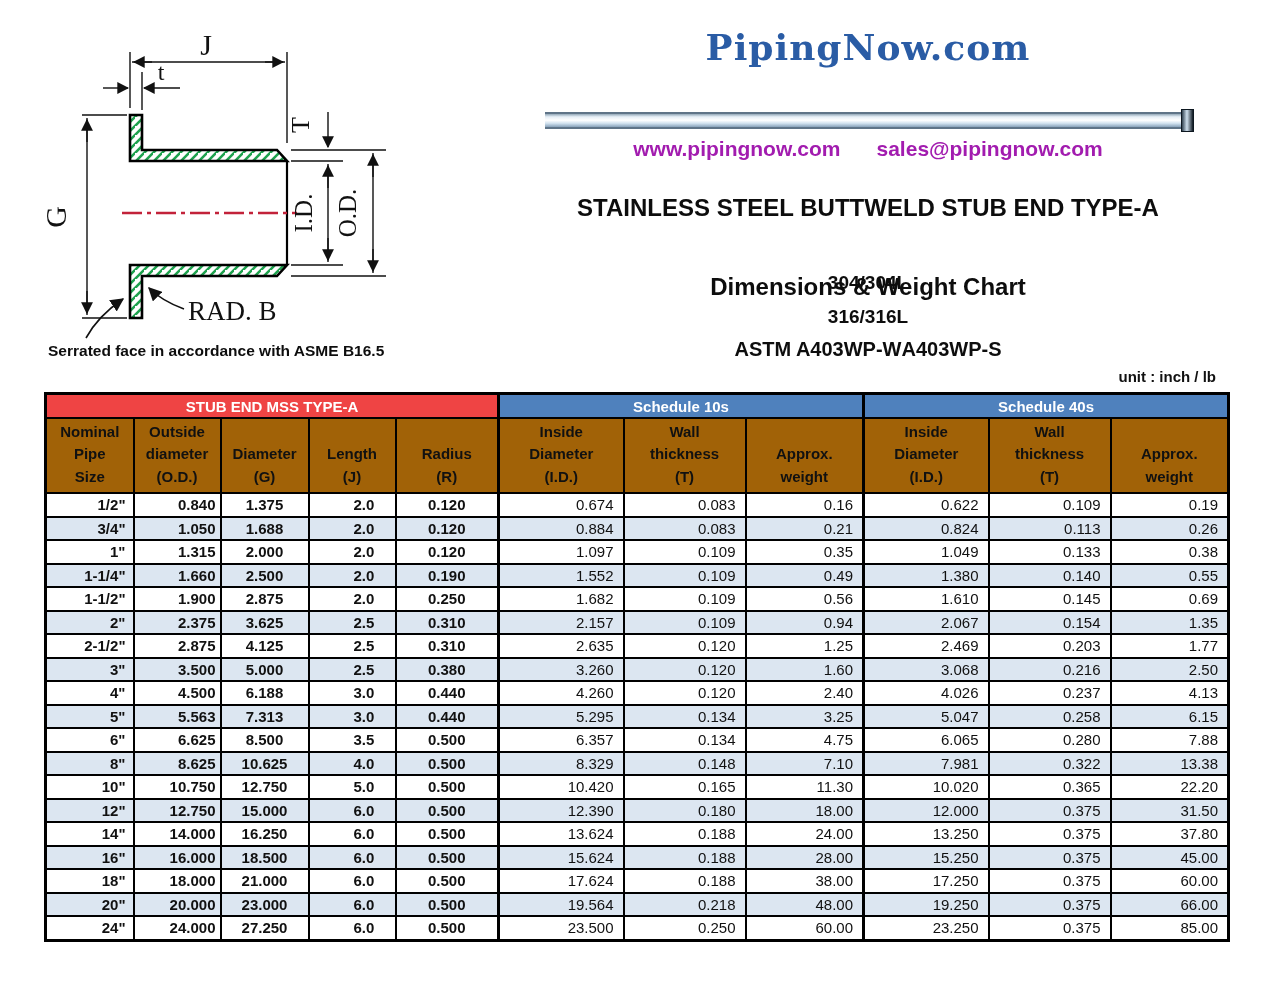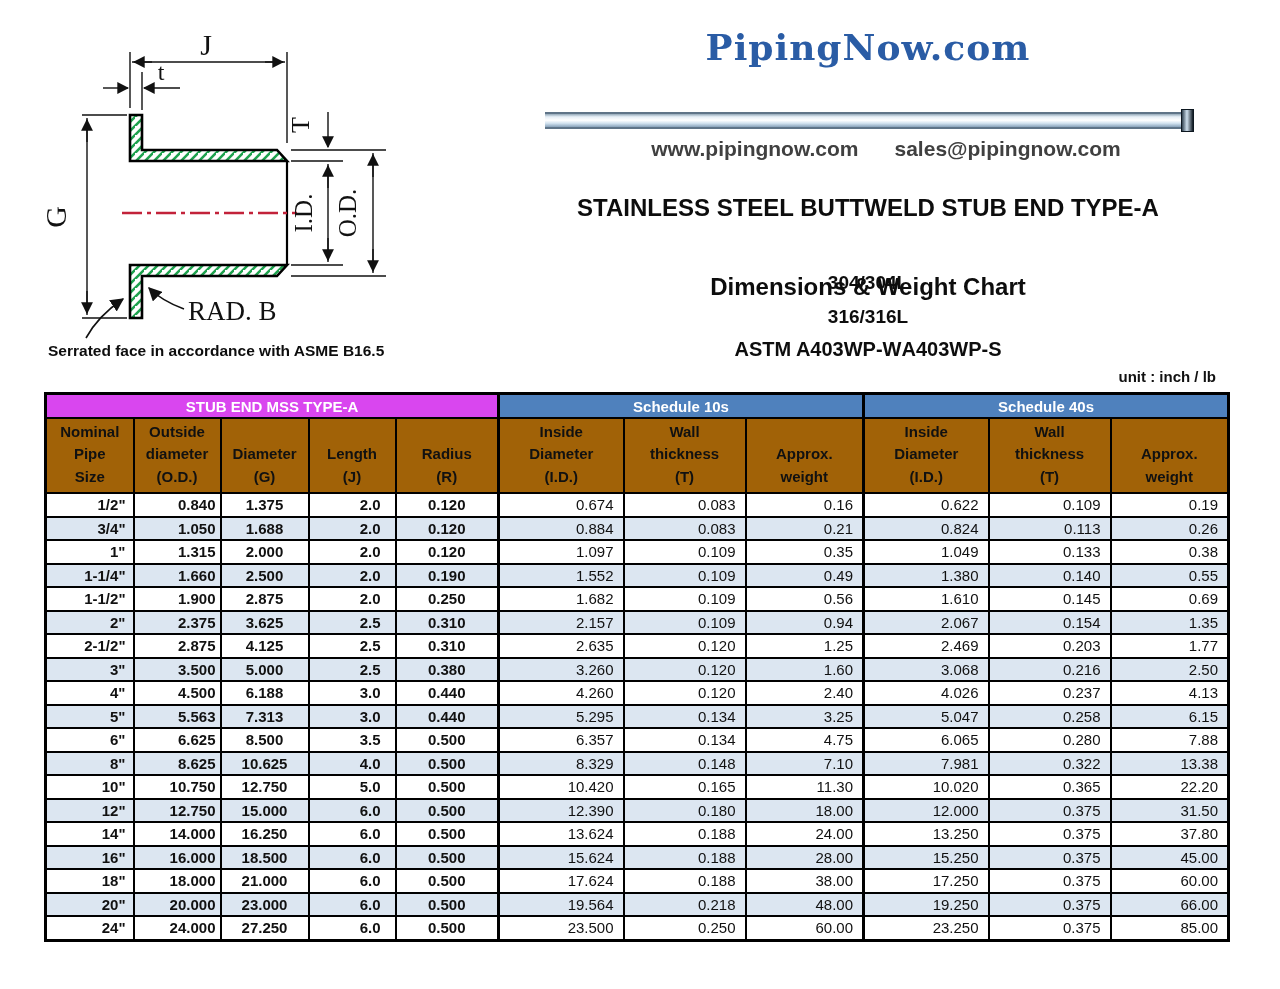--- a/index.html
+++ b/index.html
@@ -12,49 +12,49 @@
   
   .logo{position:absolute;left:540px;top:26px;width:656px;text-align:center;
         font-family:"DejaVu Serif",serif;font-weight:bold;font-size:36px;
         color:#2a5ca5;letter-spacing:1px;}
   .pipe-bar{position:absolute;left:545px;top:112px;width:638px;height:13px;
         background:linear-gradient(180deg,#93a8b8 0%,#e6eff7 22%,#ffffff 48%,#d2e2ef 72%,#87a2ba 100%);
         border-top:2px solid #5f7488;border-bottom:2px solid #5f7488;}
   .pipe-cap{position:absolute;left:1181px;top:109px;width:11px;height:21px;
         background:linear-gradient(90deg,#30414f 0%,#cfe0ee 45%,#0d1720 100%);
         border:1px solid #0d1720;}
-  .links{position:absolute;left:558px;top:137px;width:656px;display:flex;
-        justify-content:center;gap:36px;font-weight:bold;font-size:21px;color:#404040;}
+  .links{position:absolute;left:540px;top:137px;width:656px;display:flex;
+        justify-content:center;gap:36px;font-weight:bold;font-size:21px;color:#a21caf;}
   .links span{cursor:pointer;}
 
   
   .tblock{position:absolute;left:540px;width:656px;text-align:center;font-weight:bold;color:#0d0d0d;}
   .t-main{top:194px;font-size:24px;}
   .t-sub{top:233px;font-size:24px;margin-top:40px;}
   .t-alloy1{top:272px;font-size:19px;}
   .t-alloy2{top:306px;font-size:19px;}
   .t-astm{top:338px;font-size:20px;display:flex;justify-content:center;}
   .unit{position:absolute;left:950px;top:368px;width:266px;text-align:right;
         font-weight:bold;font-size:15px;}
 
   
   .tablewrap{position:absolute;left:44px;top:392px;}
   table{border-collapse:collapse;table-layout:fixed;width:1186px;border:3px solid #000;}
   th,td{border:2px solid #000;overflow:hidden;}
   .band th{height:20px;font-size:15px;font-weight:bold;text-align:center;}
-  .b0{background:#d946ef;color:#fff;}
+  .b0{background:#ef4444;color:#fff;}
   .b1,.b2{background:#4f81bd;color:#fff;}
   .hdr th{height:69px;background:#a16207;font-size:15px;font-weight:bold;
           white-space:pre-line;vertical-align:bottom;padding:0 0 4px 0;line-height:1.5;}
   tbody td{height:21.5px;font-size:15px;padding:0;background:#fff;}
   tbody tr:nth-child(even) td{background:#dce6f1;}
   .c0{text-align:right;padding-right:7px;font-weight:bold;}
   .c1{text-align:right;padding-right:4px;font-weight:bold;margin-left:24px;}
   .c2{text-align:center;font-weight:bold;}
-  .c3{text-align:right;padding-right:14px;font-weight:bold;}
+  .c3{padding-right:14px;font-weight:bold;padding-left:44px;}
   .c4{text-align:center;font-weight:bold;}
   .c5,.c6,.c7,.c8,.c9,.c10{text-align:right;padding-right:9px;font-weight:normal;}
   .thickL{border-left:3px solid #000;}
 
   .dimtext{font-family:"Liberation Serif",serif;fill:#111;}
   .notetext{font-family:"Liberation Sans",sans-serif;font-weight:bold;fill:#0d0d0d;}
 </style>
 </head>
 <body>
 

